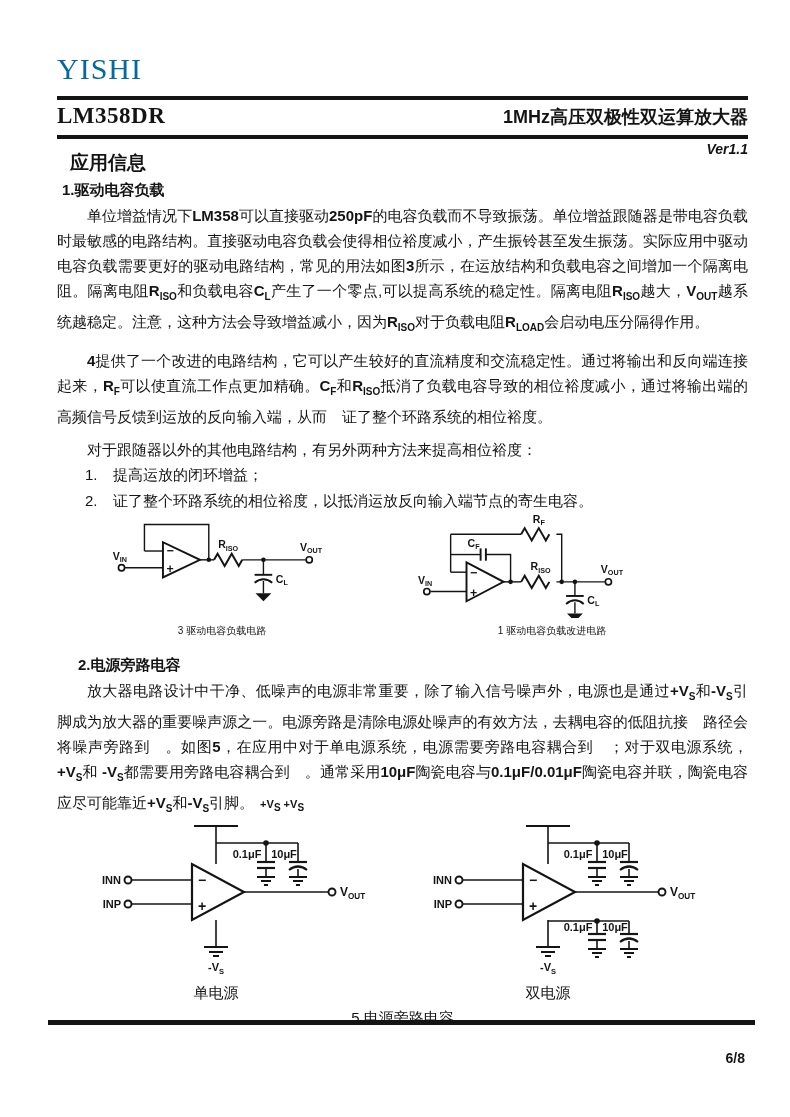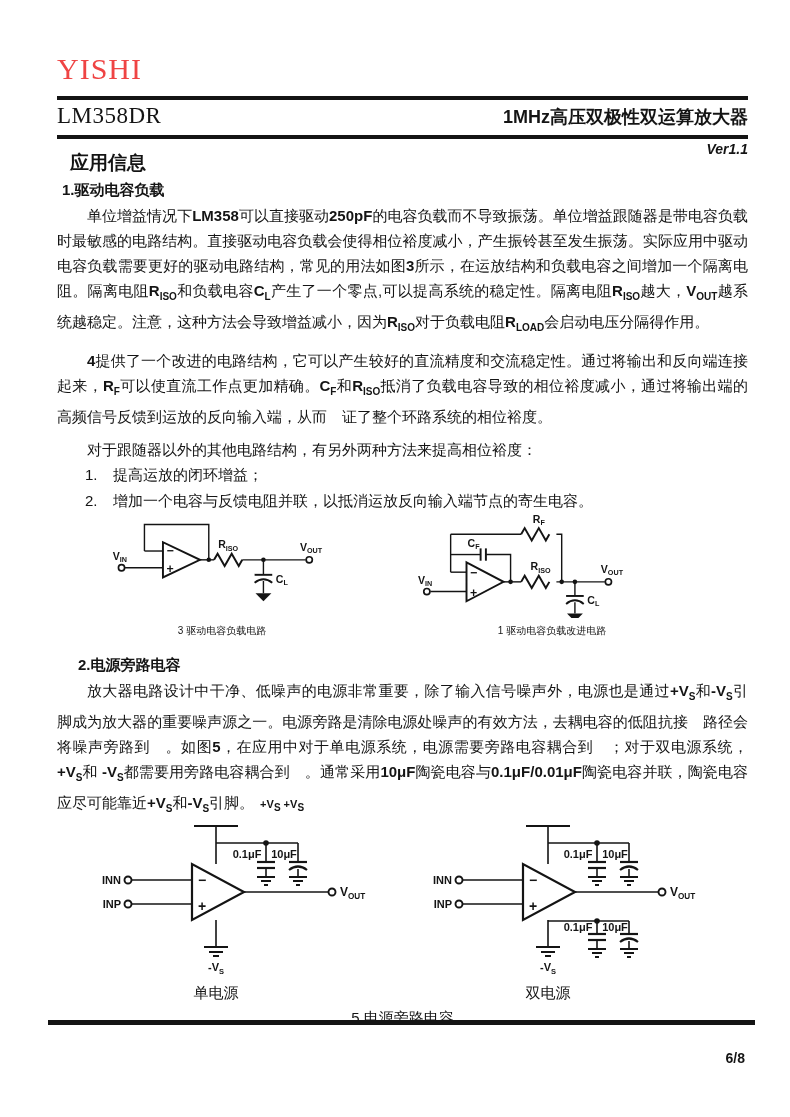--- a/index.html
+++ b/index.html
@@ -4,21 +4,21 @@
 <style>
   html,body{margin:0;padding:0;background:#e8e8e8;}
   .page{width:790px;height:1117px;background:#ffffff;position:relative;overflow:hidden;
         font-family:"Liberation Sans","DejaVu Sans",sans-serif;color:#141414;margin:0 auto;}
   .doc{padding:0 42px 0 57px;}
   .logo{margin-top:52px;font-family:"Liberation Serif","DejaVu Serif",serif;
         font-size:30px;line-height:34px;letter-spacing:1px;font-weight:400;}
   .rule{height:4px;background:#141414;}
   .rule1{margin-top:10px;}
   .hdr-row{display:flex;justify-content:space-between;align-items:baseline;margin-top:2px;line-height:28px;}
-  .partno{font-family:"Liberation Serif","DejaVu Serif",serif;font-size:23px;font-weight:400;letter-spacing:0.5px;}
+  .partno{font-family:"Liberation Serif","DejaVu Serif",serif;font-size:23px;font-weight:700;letter-spacing:0.5px;}
   .doctitle{font-size:18px;font-weight:700;}
   .rule2{margin-top:4px;}
   .version{text-align:right;font-size:14px;font-style:italic;font-weight:700;height:18px;margin-top:2px;}
   h1.apphead{margin:-8px 0 0 13px;font-size:19px;line-height:24px;font-weight:700;}
   h2.sech{margin:6px 0 0 5px;font-size:15px;line-height:18px;font-weight:700;}
   h2.sech2{margin-top:18px;margin-left:21px;}
   p.body{margin:4px 0 0 0;font-size:15px;line-height:25px;text-align:justify;text-indent:2em;}
   p.m8{margin-top:8px;}
   .b{font-weight:700;}
   sub{font-weight:700;font-size:10px;}
@@ -47,40 +47,40 @@
   .lbl-s{font:700 11px "Liberation Sans","DejaVu Sans",sans-serif;fill:#141414;}
   .pm{font:700 14px "Liberation Sans","DejaVu Sans",sans-serif;fill:#141414;}
   .cn{font:400 15px "Liberation Sans","DejaVu Sans",sans-serif;fill:#141414;}
 </style>
 </head>
 <body>
 
 <div class="page">
   <div class="doc">
 
-    <div class="logo" style="color: #ef4444;">YISHI</div>
+    <div class="logo" style="color: #0369a1;">YISHI</div>
     <div class="rule rule1"></div>
     <div class="hdr-row">
       <span class="partno">LM358DR</span>
       <span class="doctitle">1MHz高压双极性双运算放大器</span>
     </div>
     <div class="rule rule2"></div>
     <div class="version">Ver1.1</div>
 
     <h1 class="apphead">应用信息</h1>
 
     <h2 class="sech">1.驱动电容负载</h2>
     <p class="body">单位增益情况下<span class="b">LM358</span>可以直接驱动<span class="b">250pF</span>的电容负载而不导致振荡。单位增益跟随器是带电容负载时最敏感的电路结构。直接驱动电容负载会使得相位裕度减小，产生振铃甚至发生振荡。实际应用中驱动电容负载需要更好的驱动电路结构，常见的用法如图<span class="b">3</span>所示，在运放结构和负载电容之间增加一个隔离电阻。隔离电阻<span class="b">R</span><sub>ISO</sub>和负载电容<span class="b">C</span><sub>L</sub>产生了一个零点,可以提高系统的稳定性。隔离电阻<span class="b">R</span><sub>ISO</sub>越大，<span class="b">V</span><sub>OUT</sub>越系统越稳定。注意，这种方法会导致增益减小，因为<span class="b">R</span><sub>ISO</sub>对于负载电阻<span class="b">R</span><sub>LOAD</sub>会启动电压分隔得作用。</p>
     <p class="body m8"><span class="b">4</span>提供了一个改进的电路结构，它可以产生较好的直流精度和交流稳定性。通过将输出和反向端连接起来，<span class="b">R</span><sub>F</sub>可以使直流工作点更加精确。<span class="b">C</span><sub>F</sub>和<span class="b">R</span><sub>ISO</sub>抵消了负载电容导致的相位裕度减小，通过将输出端的高频信号反馈到运放的反向输入端，从而　证了整个环路系统的相位裕度。</p>
     <p class="body m8">对于跟随器以外的其他电路结构，有另外两种方法来提高相位裕度：</p>
     <div class="li">
       <span class="num">1.</span><span>提高运放的闭环增益；</span>
     </div>
     <div class="li">
-      <span class="num">2.</span><span>增加一个电容与反馈电阻并联，以抵消运放反向输入端节点的寄生电容。</span>
+      <span class="num">2.</span><span>证了整个环路系统的相位裕度，以抵消运放反向输入端节点的寄生电容。</span>
     </div>
 
     <div class="figrow1">
       <figure class="fig3wrap">
         <svg width="330" height="104" viewBox="0 14 330 118">
           <polyline class="w" points="77,56 77,26 150,26 150,66"></polyline>
           <path class="w" d="M77 56 H98"></path>
           <circle class="term" cx="51" cy="75" r="3.5"></circle>
           <path class="w" d="M55 75 H98"></path>
           <text class="lbl" x="49" y="66" text-anchor="middle"><tspan>V</tspan><tspan font-size="68%" dy="2.5">IN</tspan></text>

